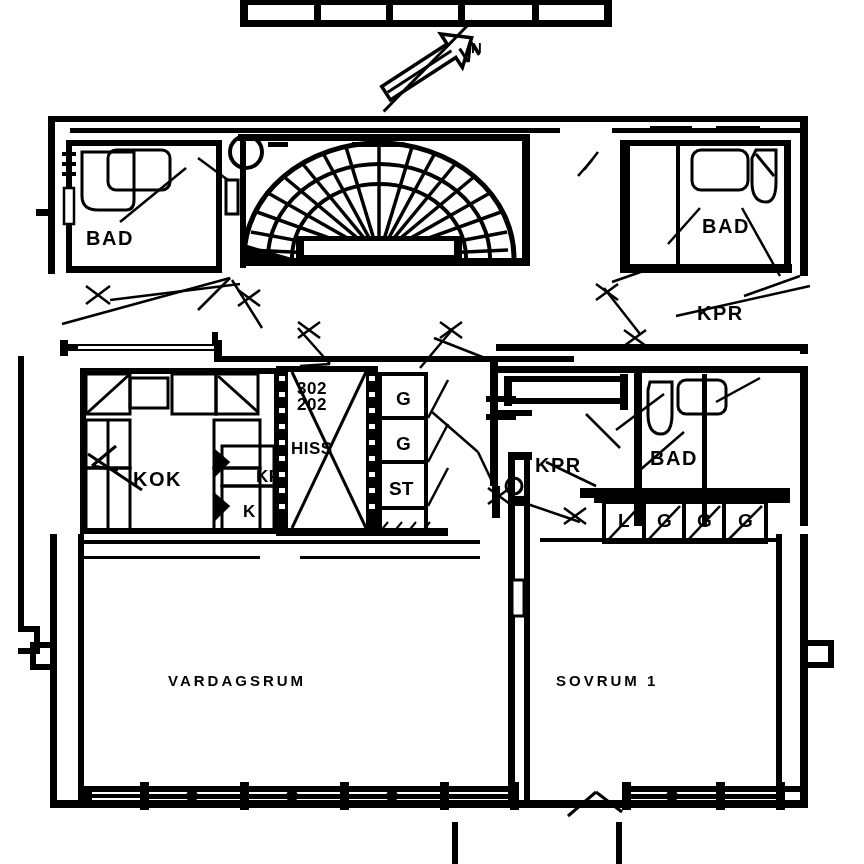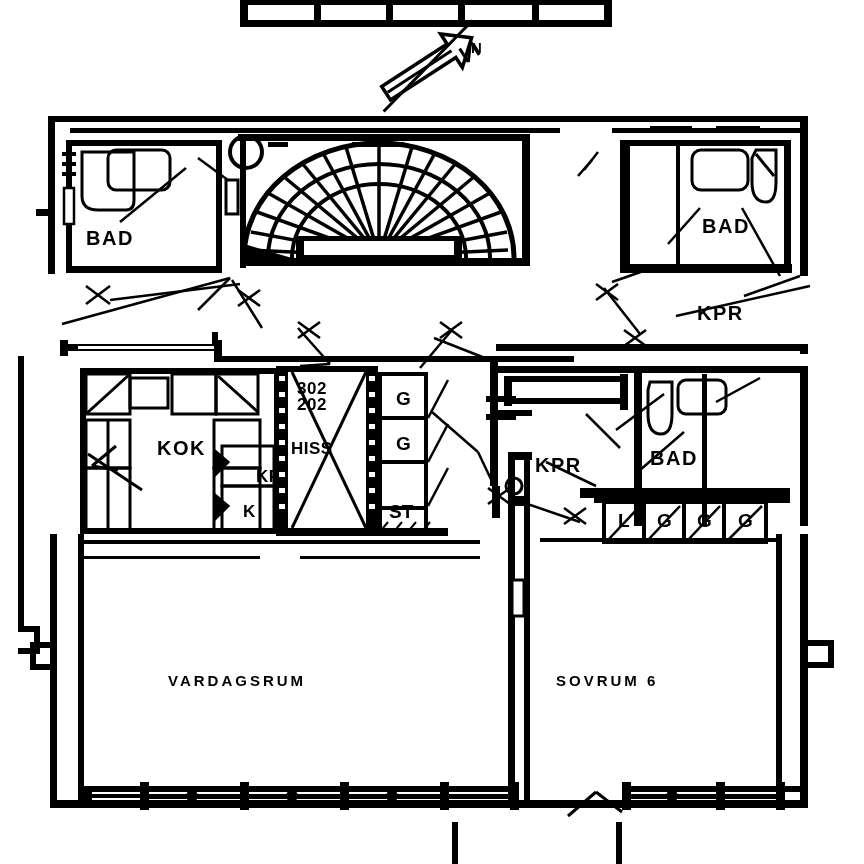--- a/index.html
+++ b/index.html
@@ -420,23 +420,23 @@
   <g fill="#000">
     <rect x="84" y="540" width="396" height="4"></rect>
     <rect x="84" y="556" width="176" height="3"></rect>
     <rect x="300" y="556" width="180" height="3"></rect>
     <rect x="540" y="538" width="236" height="4"></rect>
   </g>
 </svg>
 
 <div class="lbl lbl-room" style="left:168px;top:673px;">VARDAGSRUM</div>
 
-<div class="lbl lbl-room" style="left:556px;top:673px;">SOVRUM 6</div>
-
-<div class="lbl lbl-med" style="left:133px;top:438px;margin-left:24px;">KOK</div>
+<div class="lbl lbl-room" style="left:556px;top:673px;">SOVRUM 1</div>
+
+<div class="lbl lbl-med" style="left:133px;top:469px;">KOK</div>
 
 <div class="lbl lbl-med" style="left:86px;top:228px;">BAD</div>
 
 <div class="lbl lbl-med" style="left:702px;top:216px;">BAD</div>
 
 <div class="lbl lbl-med" style="left:650px;top:448px;">BAD</div>
 
 <div class="lbl lbl-med" style="left:697px;top:303px;">KPR</div>
 
 <div class="lbl lbl-med" style="left:535px;top:455px;">KPR</div>
@@ -446,21 +446,21 @@
 <div class="lbl lbl-small" style="left:243px;top:503px;">K</div>
 
 <div class="lbl lbl-small" style="left:297px;top:380px;">302</div>
 
 <div class="lbl lbl-small" style="left:297px;top:396px;text-align:center;">202</div>
 
 <div class="lbl lbl-small" style="left:291px;top:440px;">HISS</div>
 
 <div class="lbl lbl-closet" style="left:396px;top:389px;">G</div>
 <div class="lbl lbl-closet" style="left:396px;top:434px;">G</div>
-<div class="lbl lbl-closet" style="left:389px;top:502px;">ST</div>
+<div class="lbl lbl-closet" style="left:389px;top:479px;">ST</div>
 
 <div class="lbl lbl-closet" style="left:618px;top:511px;">L</div>
 <div class="lbl lbl-closet" style="left:657px;top:511px;">G</div>
 <div class="lbl lbl-closet" style="left:697px;top:511px;">G</div>
 <div class="lbl lbl-closet" style="left:738px;top:511px;">G</div>
 
 <div class="lbl lbl-n" style="left:471px;top:40px;">N</div>
 
 </div>
 

